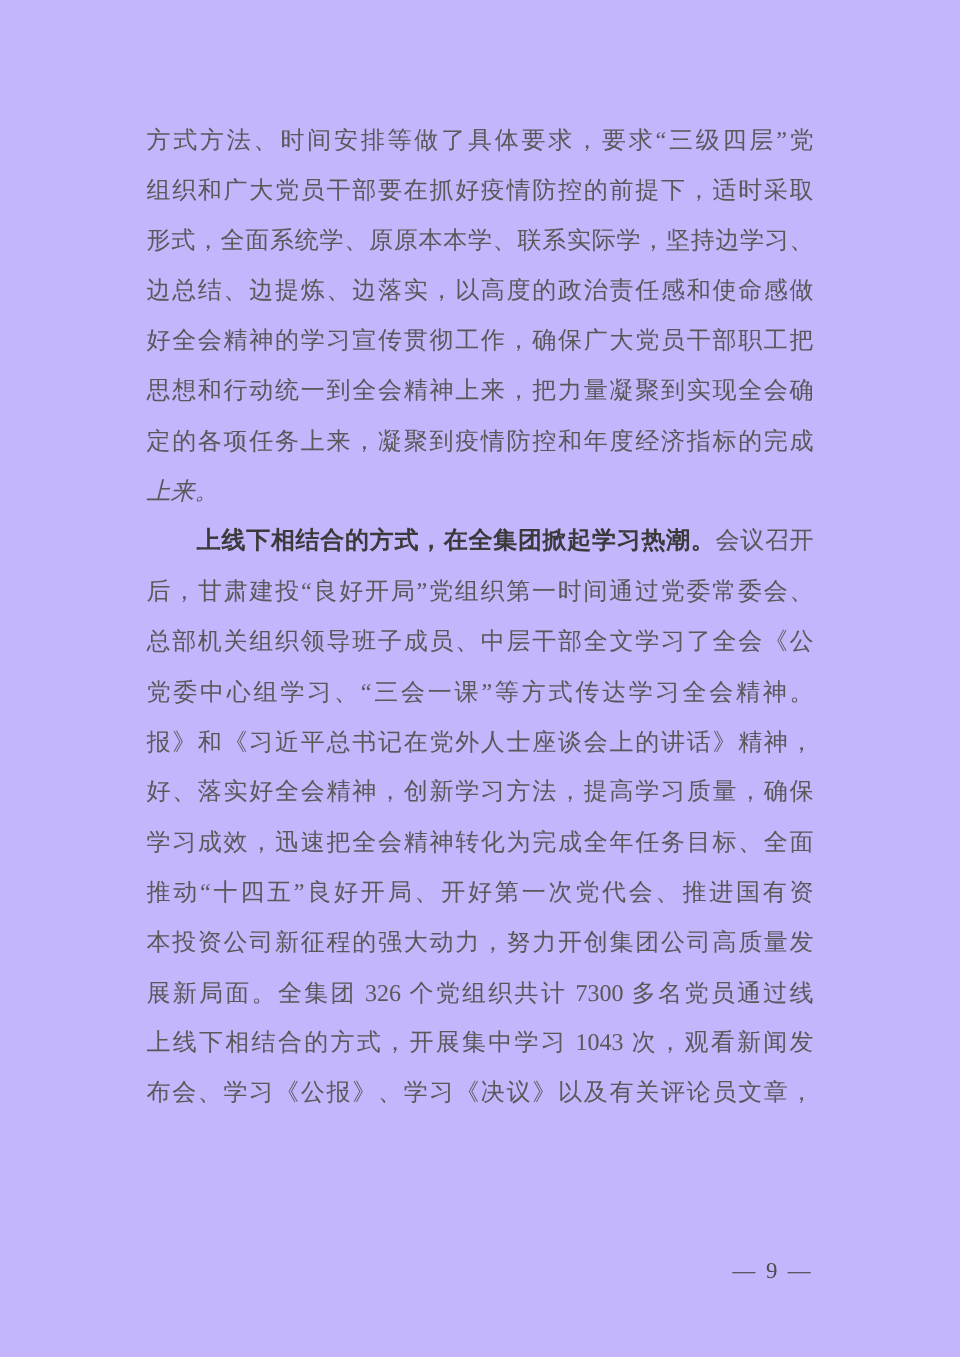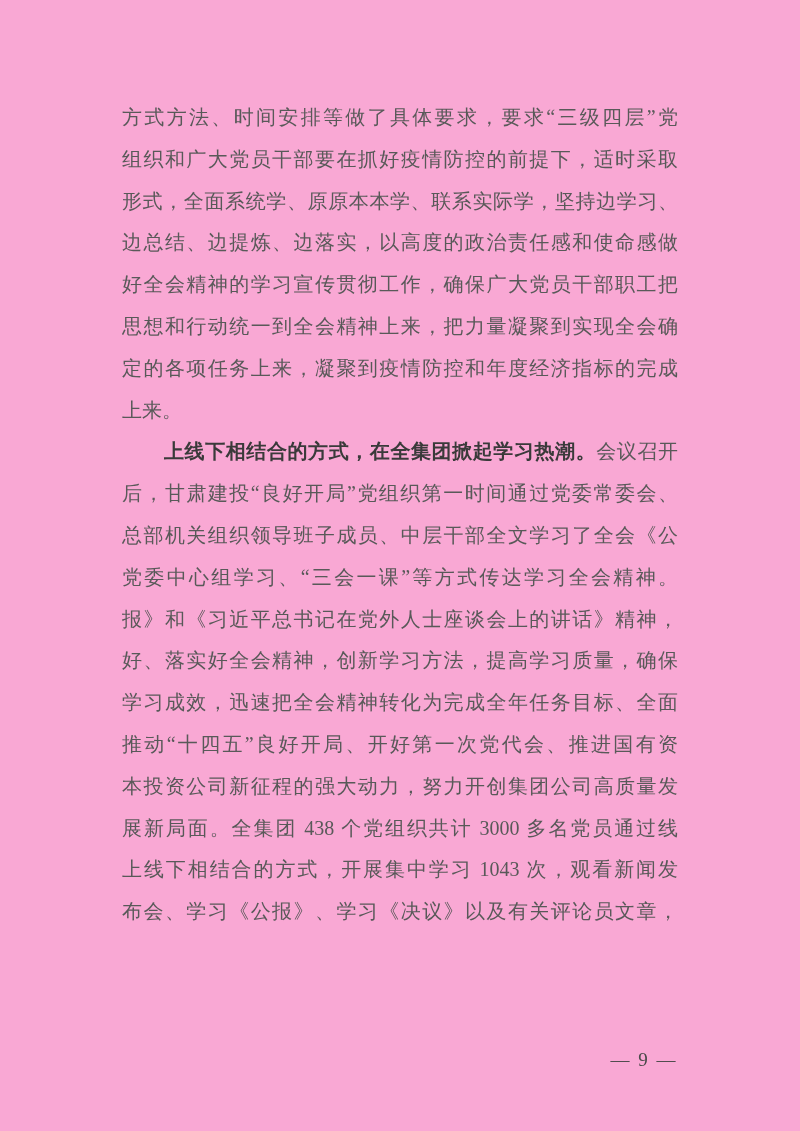--- a/index.html
+++ b/index.html
@@ -4,21 +4,21 @@
 <style>
   html, body {
     margin: 0;
     padding: 0;
     background: #ffffff;
   }
   .page {
     position: relative;
     width: 800px;
     height: 1131px;
-    background: #f9a8d4;
+    background: #c4b5fd;
     overflow: hidden;
     font-family: "Liberation Serif", serif;
   }
   .doc-body {
     position: absolute;
     left: 122px;
     top: 97px;
     width: 556px;
     color: #595959;
     font-size: 20px;
@@ -27,20 +27,21 @@
     height: 41.8px;
     line-height: 41.8px;
     text-align: justify;
     text-align-last: justify;
     overflow: hidden;
     white-space: normal;
     word-break: keep-all;
   }
   .line.short {
     text-align-last: left;
+    font-style: italic;
   }
   .line.indent {
     padding-left: 42px;
     box-sizing: border-box;
   }
   .bold-lead {
     font-weight: bold;
     color: #3a3a3a;
   }
   .page-number {
@@ -75,21 +76,21 @@
     <section>
       <div class="line indent"><span class="bold-lead">上线下相结合的方式，在全集团掀起学习热潮。</span><span>会议召开</span></div>
       <div class="line">后，甘肃建投“良好开局”党组织第一时间通过党委常委会、</div>
       <div class="line">总部机关组织领导班子成员、中层干部全文学习了全会《公</div>
       <div class="line">党委中心组学习、“三会一课”等方式传达学习全会精神。</div>
       <div class="line">报》和《习近平总书记在党外人士座谈会上的讲话》精神，</div>
       <div class="line">好、落实好全会精神，创新学习方法，提高学习质量，确保</div>
       <div class="line">学习成效，迅速把全会精神转化为完成全年任务目标、全面</div>
       <div class="line">推动“十四五”良好开局、开好第一次党代会、推进国有资</div>
       <div class="line">本投资公司新征程的强大动力，努力开创集团公司高质量发</div>
-      <div class="line">展新局面。全集团 438 个党组织共计 3000 多名党员通过线</div>
+      <div class="line">展新局面。全集团 326 个党组织共计 7300 多名党员通过线</div>
       <div class="line">上线下相结合的方式，开展集中学习 1043 次，观看新闻发</div>
       <div class="line">布会、学习《公报》、学习《决议》以及有关评论员文章，</div>
     </section>
 
   </div>
 
   <div class="page-number">— 9 —</div>
 </div>
 
 </body></html>

